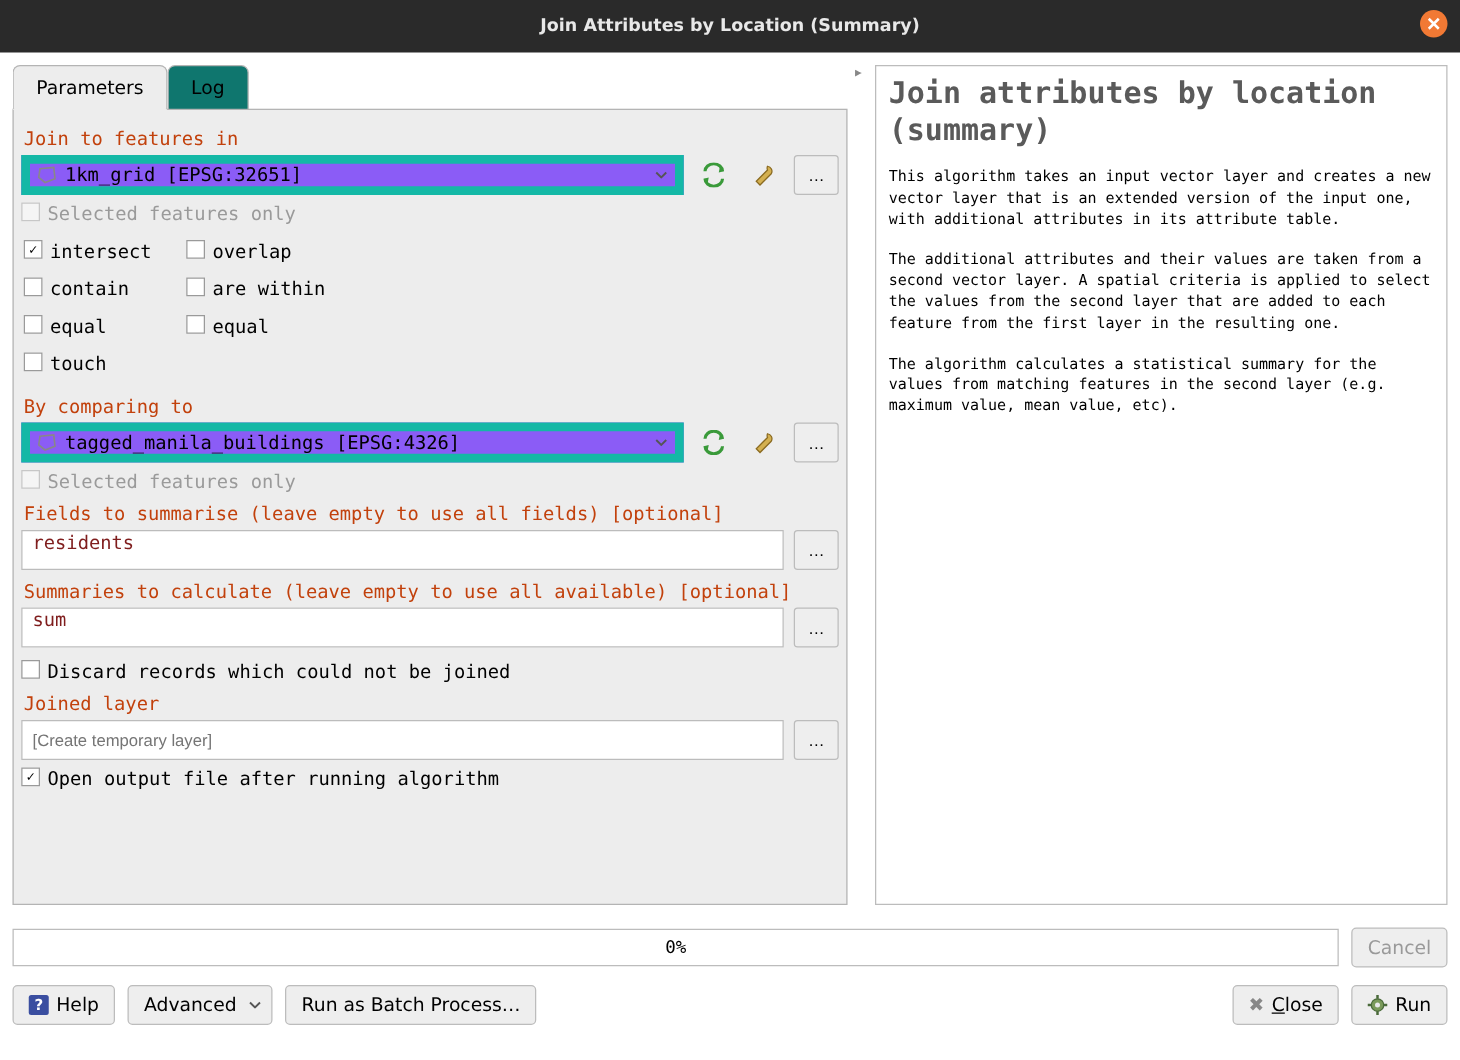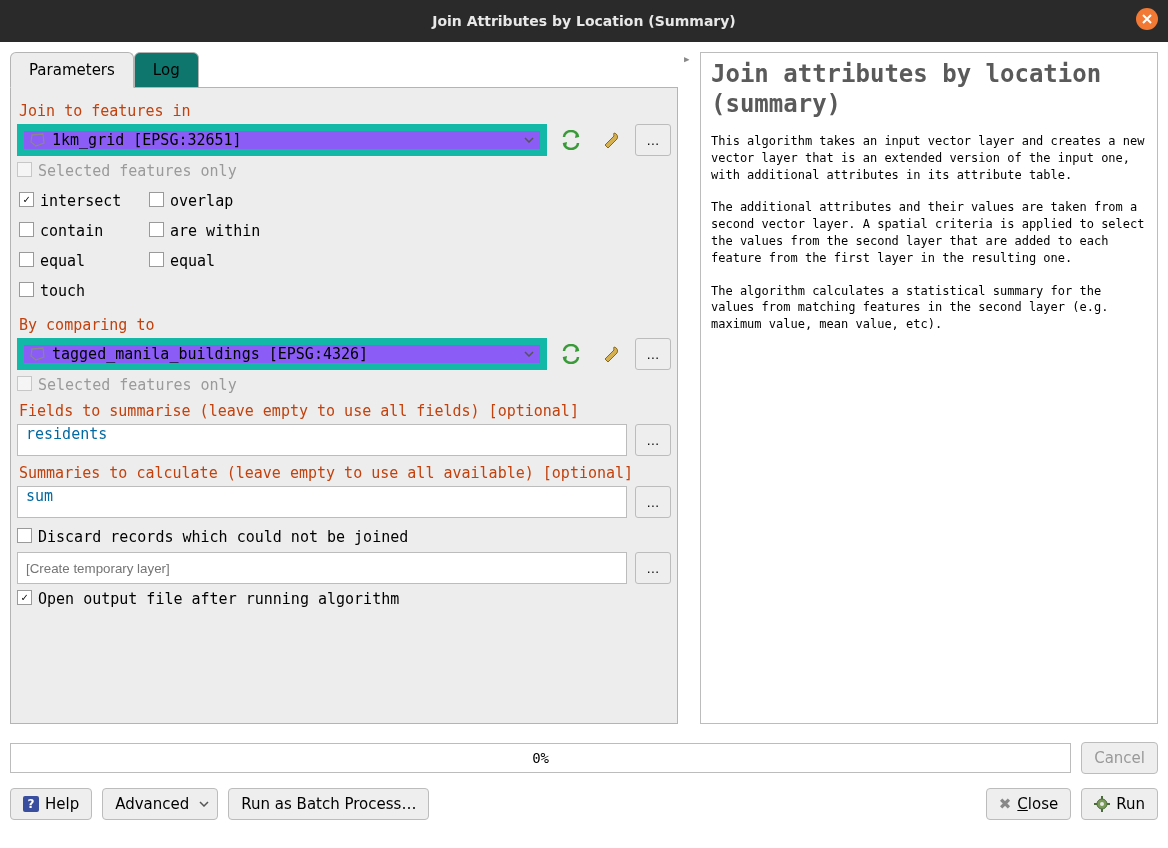--- a/index.html
+++ b/index.html
@@ -143,21 +143,21 @@
   grid-template-columns: 130px 160px;
   row-gap:0;
   margin:6px 0 10px 2px;
 }
 .text-input {
   flex:1;
   background:#fff;
   border:1px solid #bcbcbc;
   height:32px;
   padding:0 8px;
-  color:#0369a1;
+  color:#7f1d1d;
 }
 .progress-row {
   display:flex;gap:10px;align-items:center;
   margin-top:18px;
 }
 .progress {
   flex:1;height:30px;border:1px solid #bcbcbc;background:#fff;
   display:flex;align-items:center;justify-content:center;
   font-size:14px;
 }
@@ -347,20 +347,21 @@
         <div class="row">
           <div class="text-input"><span>sum</span></div>
           <button class="icon-btn outline outline-wide">…</button>
         </div>
 
         <div class="chk-row" style="margin-top:10px">
           <span class="chk"></span>
           <span>Discard records which could not be joined</span>
         </div>
 
+        <div class="lbl">Joined layer</div>
         <div class="row">
           <input class="text-input" style="color: rgb(136, 136, 136);" placeholder="[Create temporary layer]">
           <button class="icon-btn outline outline-wide">…</button>
         </div>
 
         <div class="chk-row" style="">
           <span class="chk checked"></span>
           <span>Open output file after running algorithm</span>
         </div>
 

